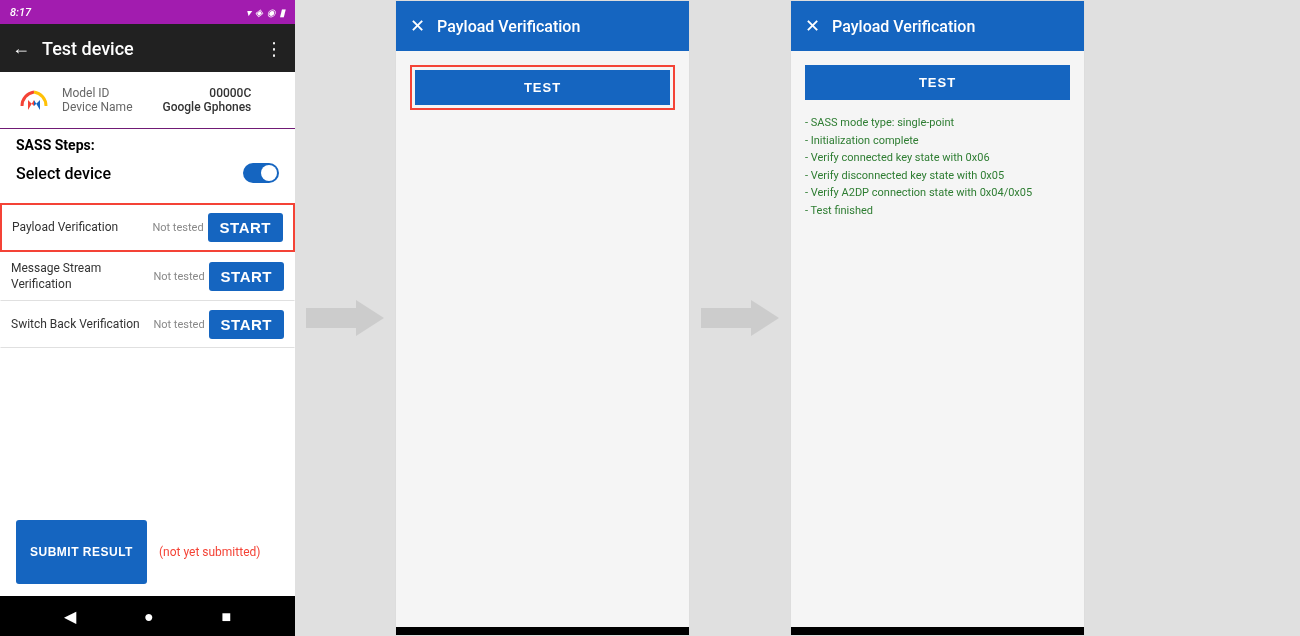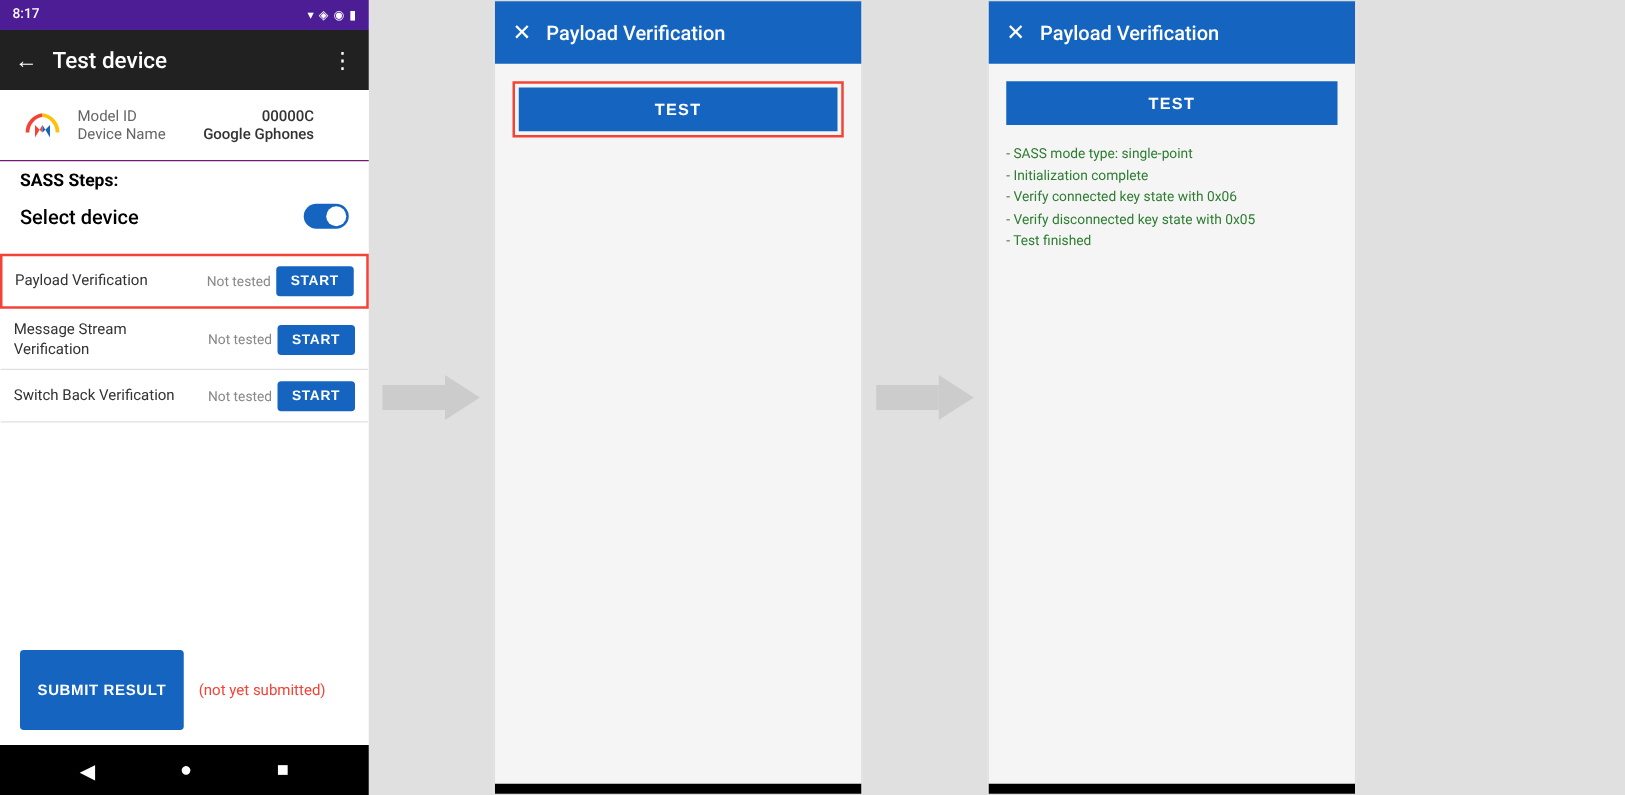--- a/index.html
+++ b/index.html
@@ -18,27 +18,29 @@
     .phone-screen {
       width: 295px;
       height: 636px;
       background: #fff;
       display: flex;
       flex-direction: column;
       flex-shrink: 0;
     }
 
     .status-bar {
-      background: #4c1d95;
+      background: #a21caf;
       color: #fff;
       display: flex;
       justify-content: space-between;
+      align-items: center;
       padding: 4px 10px;
       font-size: 11px;
       height: 24px;
+      font-style: italic;
     }
     .status-bar-left { font-weight: 500; }
     .status-bar-right { display: flex; gap: 4px; align-items: center; font-size: 10px; }
 
     .app-bar {
       background: #212121;
       color: #fff;
       display: flex;
       align-items: center;
       padding: 0 12px;
@@ -127,21 +129,21 @@
       font-size: 11px;
       color: #888;
       width: 58px;
       text-align: right;
     }
     .start-btn {
       background: #1565C0;
       color: #fff;
       border: none;
       padding: 6px 12px;
-      font-size: 11px;
+      font-size: 15px;
       font-weight: 700;
       border-radius: 3px;
       cursor: pointer;
       letter-spacing: 0.5px;
     }
 
     .submit-row {
       display: flex;
       align-items: center;
       padding: 12px 16px;
@@ -387,17 +389,18 @@
     <button class="close-btn">✕</button>
     <span class="dialog-title">Payload Verification</span>
   </div>
   <div class="dialog-body">
     <button class="test-button-no-wrapper">TEST</button>
     <div class="result-log">
       <div>- SASS mode type: single-point</div>
       <div>- Initialization complete</div>
       <div>- Verify connected key state with 0x06</div>
       <div>- Verify disconnected key state with 0x05</div>
+      <div>- Verify A2DP connection state with 0x04/0x05</div>
       <div>- Test finished</div>
     </div>
   </div>
   <div class="dialog-bottom-bar"></div>
 </div>
 
 </body></html>

